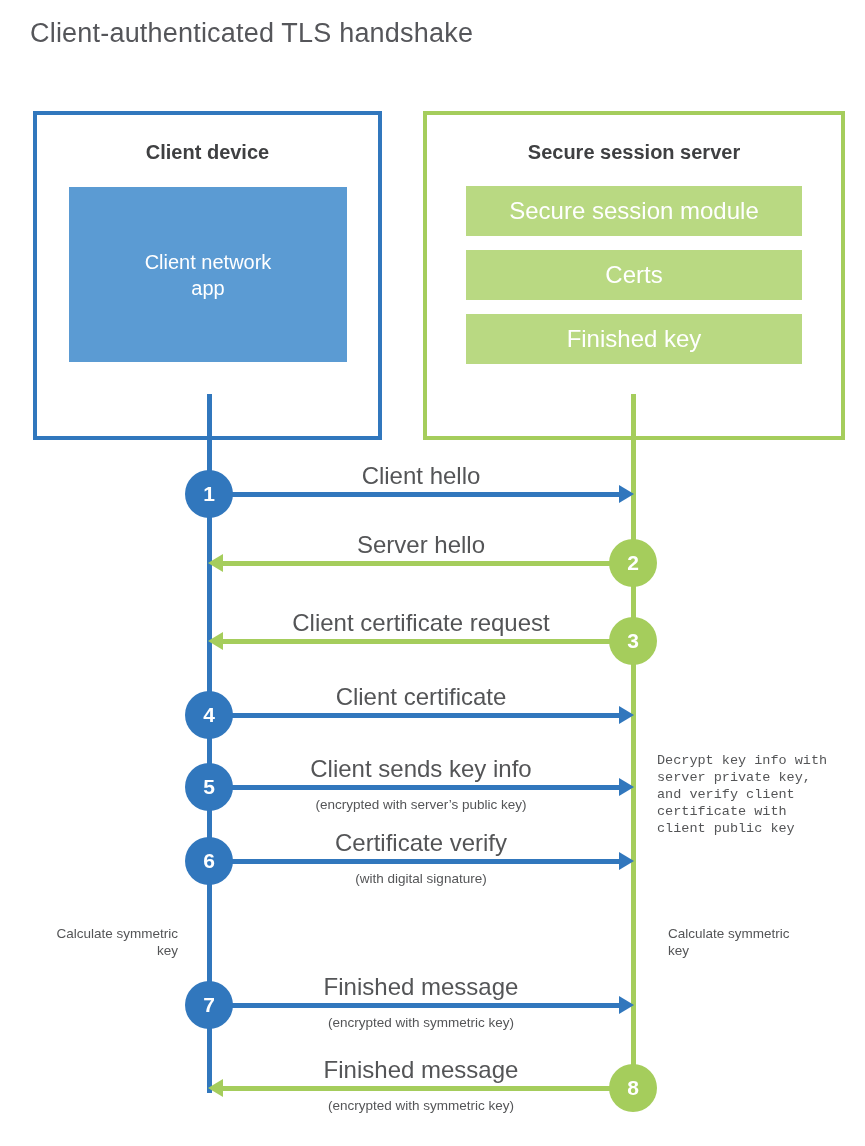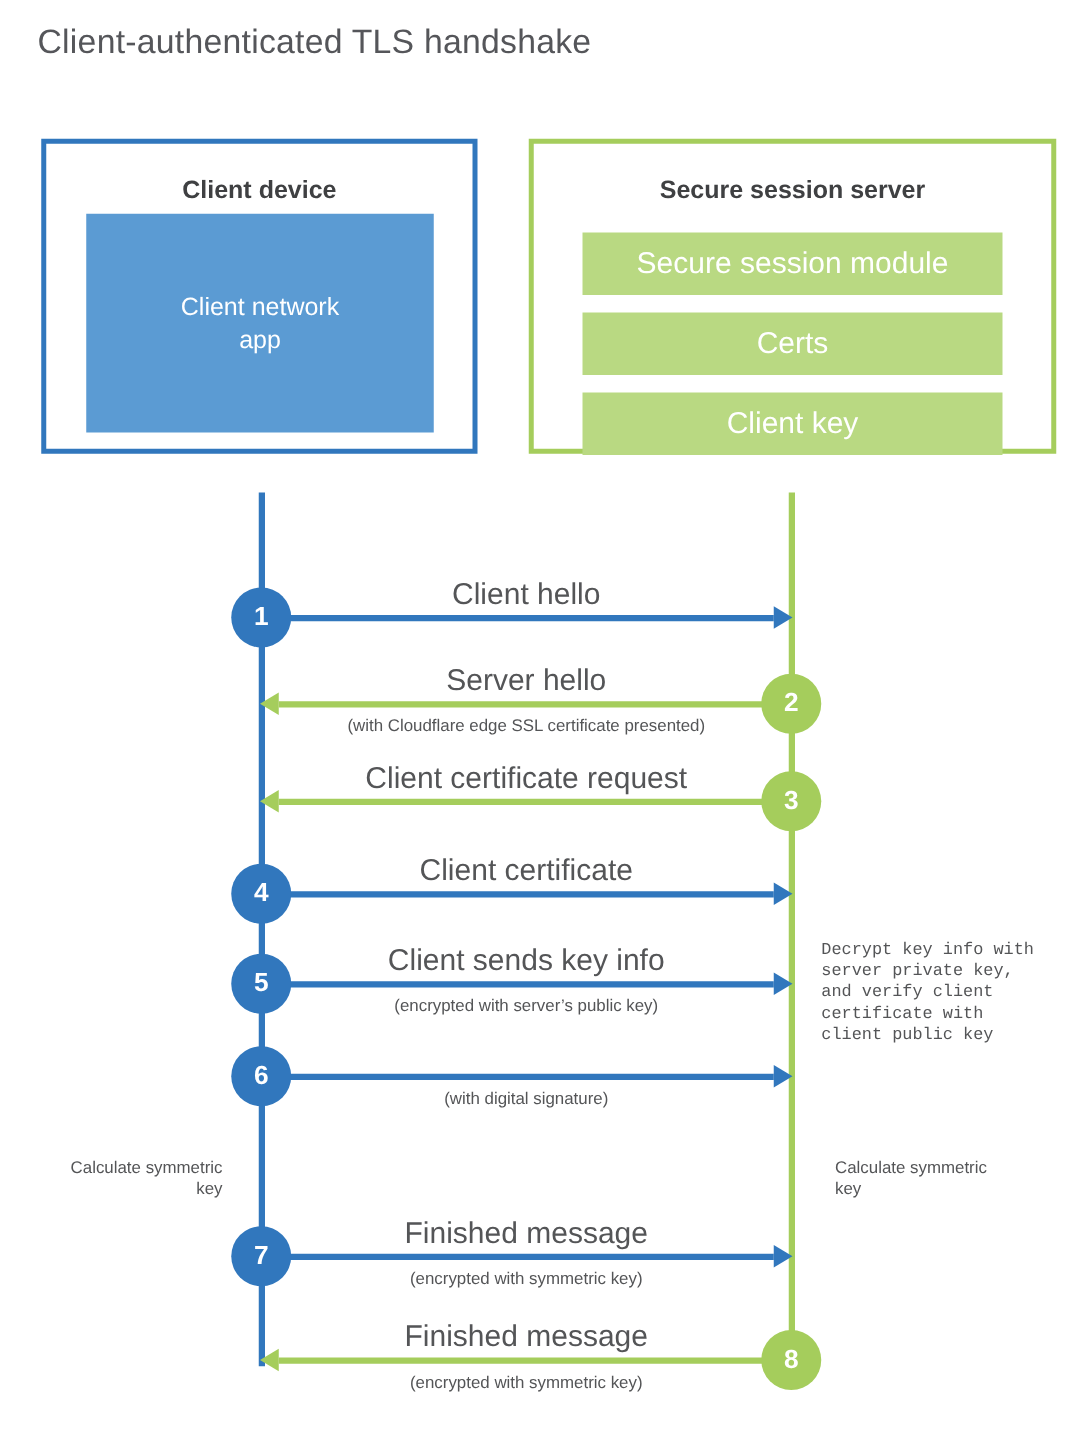--- a/index.html
+++ b/index.html
@@ -7,29 +7,29 @@
   body { font-family: "Liberation Sans", "DejaVu Sans", sans-serif; }
   .page { position: relative; width: 865px; height: 1146px; background: #ffffff; overflow: hidden; }
 
   .main-title {
     position: absolute; left: 30px; top: 18px;
     font-size: 27px; font-weight: 300; letter-spacing: 0.2px;
     color: #55565a;
   }
 
   
-  .actor-box { position: absolute; top: 111px; height: 252px; background: #ffffff; }
+  .actor-box { position: absolute; top: 111px; height: 329px; background: #ffffff; }
   .client-box { left: 33px; width: 349px; border: 4px solid #3177bd; }
   .server-box { left: 423px; width: 422px; border: 4px solid #a5cd5c; }
   .box-title {
     position: absolute; left: 0; right: 0; top: 26px;
     text-align: center; font-size: 20px; font-weight: 700; color: #3f4042;
   }
   .client-app {
-    position: absolute; left: 32px; top: 56px; width: 278px; height: 175px;
+    position: absolute; left: 32px; top: 72px; width: 278px; height: 175px;
     background: #5b9bd3; color: #ffffff;
     display: flex; align-items: center; justify-content: center; text-align: center;
     font-size: 20px; line-height: 26px;
   }
   .client-app span { display: inline-block; max-width: 160px; }
   .server-bar {
     position: absolute; left: 39px; width: 336px; height: 50px;
     background: #b9d982; color: #ffffff;
     display: flex; align-items: center; justify-content: center;
     font-size: 24px;
@@ -100,39 +100,38 @@
     <div class="box-title">Client device</div>
     <div class="client-app">
       <span>Client network app</span>
     </div>
   </div>
 
   <div class="actor-box server-box">
     <div class="box-title">Secure session server</div>
     <div class="server-bar b1">Secure session module</div>
     <div class="server-bar b2">Certs</div>
-    <div class="server-bar b3">Client key</div>
+    <div class="server-bar b3">Finished key</div>
   </div>
 
   <div class="vline vline-client"></div>
   <div class="vline vline-server"></div>
 
   <div class="step row-1">
     <div class="badge blue">1</div>
     <div class="shaft blue"></div>
     <div class="head right"></div>
     <div class="step-label">Client hello</div>
   </div>
 
   <div class="step row-2">
     <div class="badge green">2</div>
     <div class="shaft green"></div>
     <div class="head left"></div>
     <div class="step-label">Server hello</div>
-    <div class="step-sublabel">(with Cloudflare edge SSL certificate presented)</div>
   </div>
 
   <div class="step row-3">
     <div class="badge green">3</div>
     <div class="shaft green"></div>
     <div class="head left"></div>
     <div class="step-label">Client certificate request</div>
   </div>
 
   <div class="step row-4">
@@ -147,20 +146,21 @@
     <div class="shaft blue"></div>
     <div class="head right"></div>
     <div class="step-label">Client sends key info</div>
     <div class="step-sublabel">(encrypted with server’s public key)</div>
   </div>
 
   <div class="step row-6">
     <div class="badge blue">6</div>
     <div class="shaft blue"></div>
     <div class="head right"></div>
+    <div class="step-label">Certificate verify</div>
     <div class="step-sublabel">(with digital signature)</div>
   </div>
 
   <div class="step row-7">
     <div class="badge blue">7</div>
     <div class="shaft blue"></div>
     <div class="head right"></div>
     <div class="step-label">Finished message</div>
     <div class="step-sublabel">(encrypted with symmetric key)</div>
   </div>

